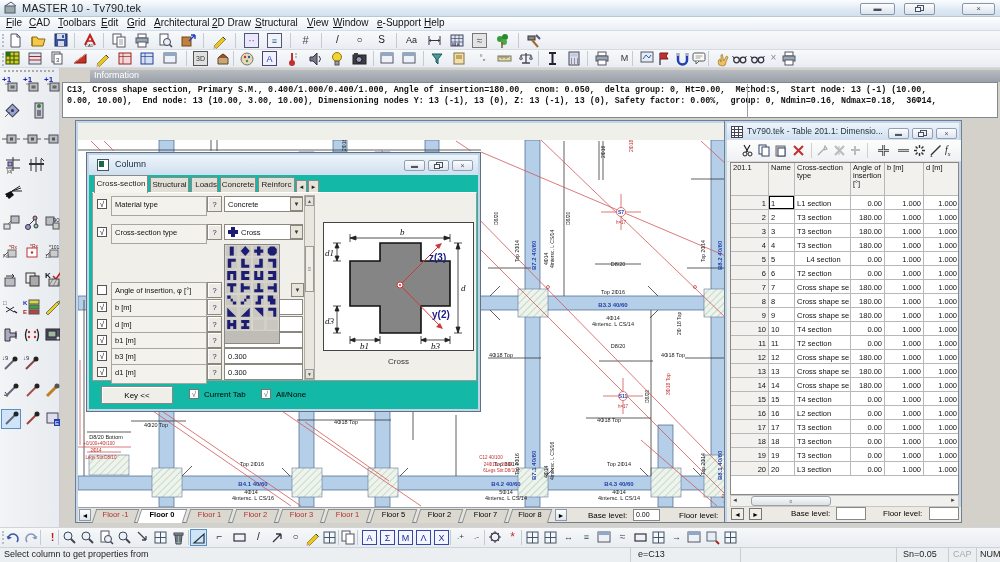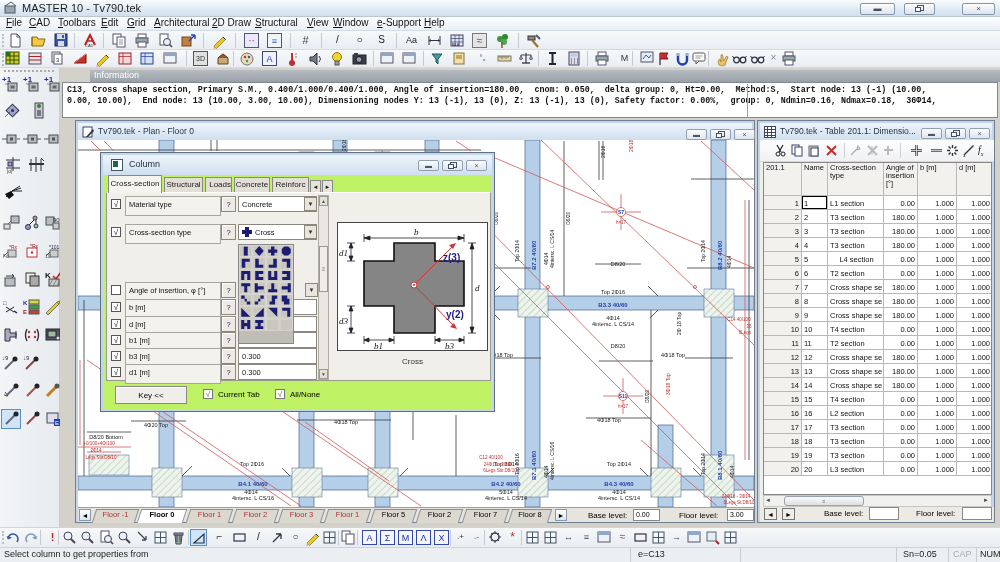--- a/index.html
+++ b/index.html
@@ -26,23 +26,23 @@
 .win{position:absolute;background:#f0f0ea;border:1px solid #6e7f92;box-shadow:inset 0 0 0 2px #c3d5e8;}
 .wtitle{position:absolute;left:2px;top:2px;right:2px;height:17px;background:linear-gradient(#eef5fb,#cfdfef);font-size:8.5px;color:#1f2f3f;}
 .wbtn{position:absolute;top:4px;width:21px;height:11px;background:linear-gradient(#fbfcfd,#dde5ee);border:1px solid #90a0b2;border-radius:2px;text-align:center;font-size:7px;line-height:9px;color:#4a5768;}
 
 #plan{left:75px;top:120px;width:680px;height:403px;}
 #plancv{left:2px;top:19px;width:676px;height:367px;background:#fff;overflow:hidden;}
 #ptabs{left:2px;top:386px;width:676px;height:15px;background:#e6e4dd;border-top:1px solid #9aa0a8;font-size:7.5px;}
 .ftab{position:absolute;top:1px;height:14px;border:1px solid #8a9098;border-bottom:none;transform:skewX(-18deg);background:#dbd8d0;}
 .ftabL{position:absolute;top:2px;height:11px;font-size:7.5px;text-align:center;}
 
-#dlg{left:100px;top:152px;width:395px;height:260px;background:#bef264;border:1px solid #5f7083;box-shadow:inset 0 0 0 2px #c3d5e8;}
-
-#twin{left:757px;top:120px;width:238px;height:403px;}
+#dlg{left:86px;top:152px;width:395px;height:260px;background:#14b8a6;border:1px solid #5f7083;box-shadow:inset 0 0 0 2px #c3d5e8;}
+
+#twin{left:724px;top:120px;width:238px;height:403px;}
 
 #btoolbar{left:0;top:527px;width:1000px;height:20px;background:linear-gradient(#f6f8fa,#e9edf1);border-top:1px solid #d0d5da;}
 #status{left:0;top:547px;width:1000px;height:15px;background:#eceff2;border-top:1px solid #cdd2d7;font-size:9px;color:#222;}
 .cell{position:absolute;overflow:hidden;white-space:nowrap;}
 .cb{width:10px;height:10px;background:#fff;border:1px solid #555;font-size:8px;line-height:9px;text-align:center;color:#111;}
 .cbE{width:10px;height:10px;background:#fff;border:1px solid #555;}
 .lab{height:20px;background:#f4f2ec;border:1px solid #a8a69e;padding:3px 8px 0 3px;overflow:hidden;white-space:nowrap;}
 .qb{width:15px;height:16px;background:#eceae2;border:1px solid #8a887f;box-shadow:inset 1px 1px 0 #fff;text-align:center;padding-top:3px;color:#226;}
 .fld{height:16px;background:#fff;border:1px solid #8a887f;padding:3px 0 0 3px;overflow:hidden;white-space:nowrap;}
 .dar{width:13px;height:14px;background:#e8e5dc;border:1px solid #8a887f;font-size:6px;text-align:center;line-height:13px;color:#333;}
@@ -497,33 +497,20 @@
   </div>
 
 <div class="abs" id="mdi">
   <div class="abs" id="infoT">Information<span style="position:absolute;right:18px;top:0">▼</span><span style="position:absolute;right:5px;top:0">×</span></div>
   <div class="abs" id="infoB">C13, Cross shape section, Primary S.M., 0.400/1.000/0.400/1.000, Angle of insertion=180.00,  cnom: 0.050,  delta group: 0, Ht=0.00,  Method:S,  Start node: 13 (-1) (10.00,
 0.00, 10.00),  End node: 13 (10.00, 3.00, 10.00), Dimensioning nodes Y: 13 (-1), 13 (0), Z: 13 (-1), 13 (0), Safety factor: 0.00%,  group: 0, Ndmin=0.16, Ndmax=0.18,  36Φ14,</div>
   <div class="abs" style="left:687px;top:16px;width:1px;height:34px;background:#9aa0a8"></div>
 </div>
 
 <div class="abs win" id="plan">
-  <div class="wtitle">
-    <svg class="abs" style="left:4px;top:2px" width="13" height="13">
-        <rect x="1" y="2" width="9" height="10" fill="#fff" stroke="#445"></rect>
-        <path d="M4 12 L11 4 L12 6 L6 12 Z" fill="#334"></path>
-      </svg>
-    <span class="abs" style="left:20px;top:3px;">Tv790.tek - Plan - Floor 0</span>
-    <span class="wbtn" style="left:608px;top:6px">▬</span>
-    <span class="wbtn" style="left:632px;top:6px"><svg width="9" height="9" style="vertical-align:top;margin-top:1px">
-          <rect x="2.5" y="0.5" width="6" height="5" fill="none" stroke="#45505e"></rect>
-          <rect x="0.5" y="2.5" width="5" height="4" fill="#f4f8fc" stroke="#45505e"></rect>
-        </svg></span>
-    <span class="wbtn" style="left:656px;top:6px">×</span>
-  </div>
   <div class="abs" id="plancv">
     <svg width="676" height="367" style="position:absolute;left:0;top:0">
     <g transform="translate(-77,-140)" id="plansvg">
       <defs>
             <pattern id="hat" width="5" height="5" patternUnits="userSpaceOnUse" patternTransform="rotate(45)">
               <rect width="5" height="5" fill="#eef3ee"></rect>
               <line x1="0" y1="0" x2="0" y2="5" stroke="#9cc49c" stroke-width="1"></line>
             </pattern>
           </defs>
 

